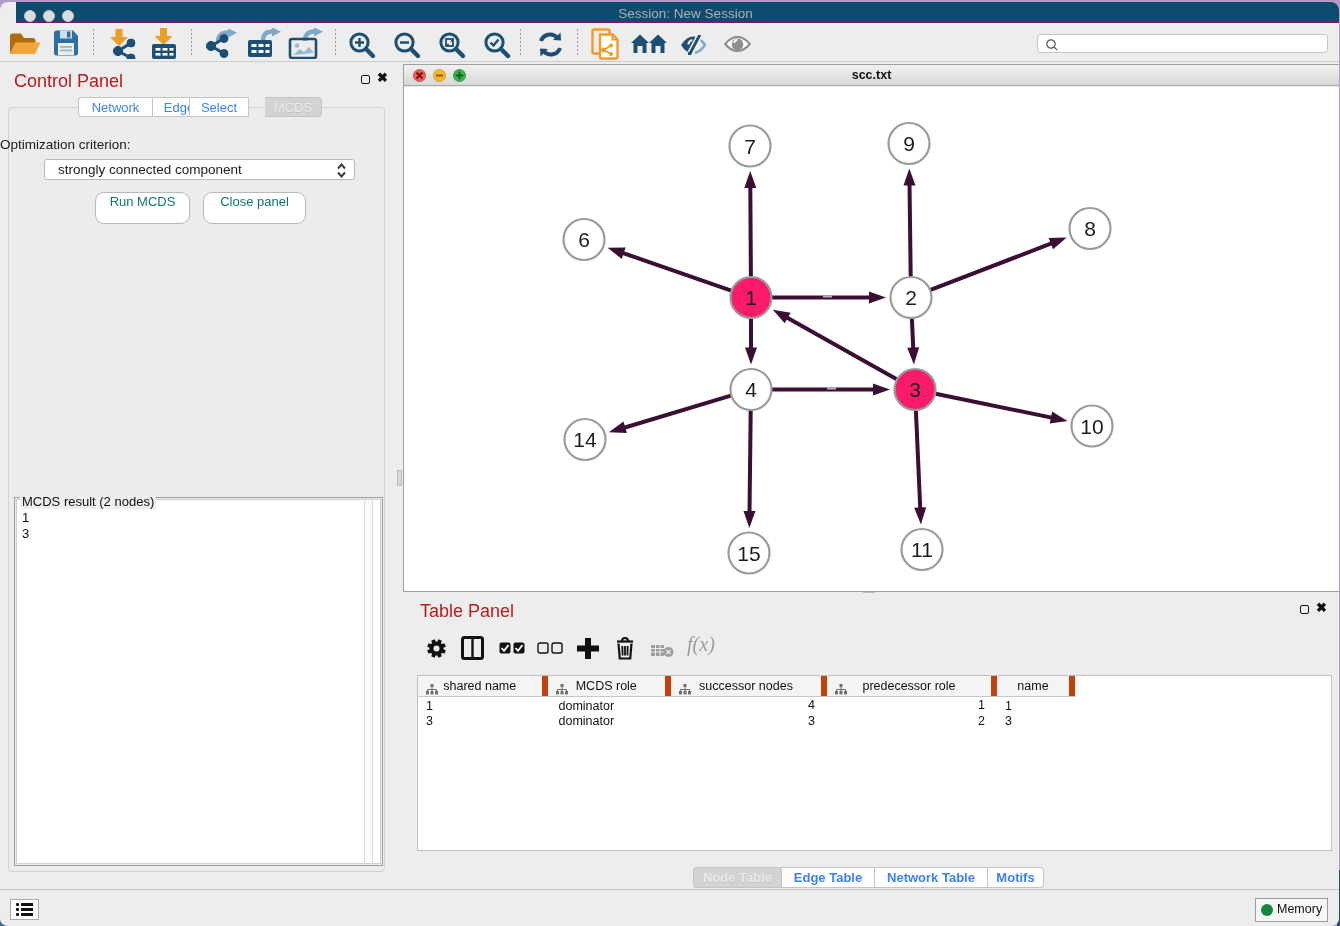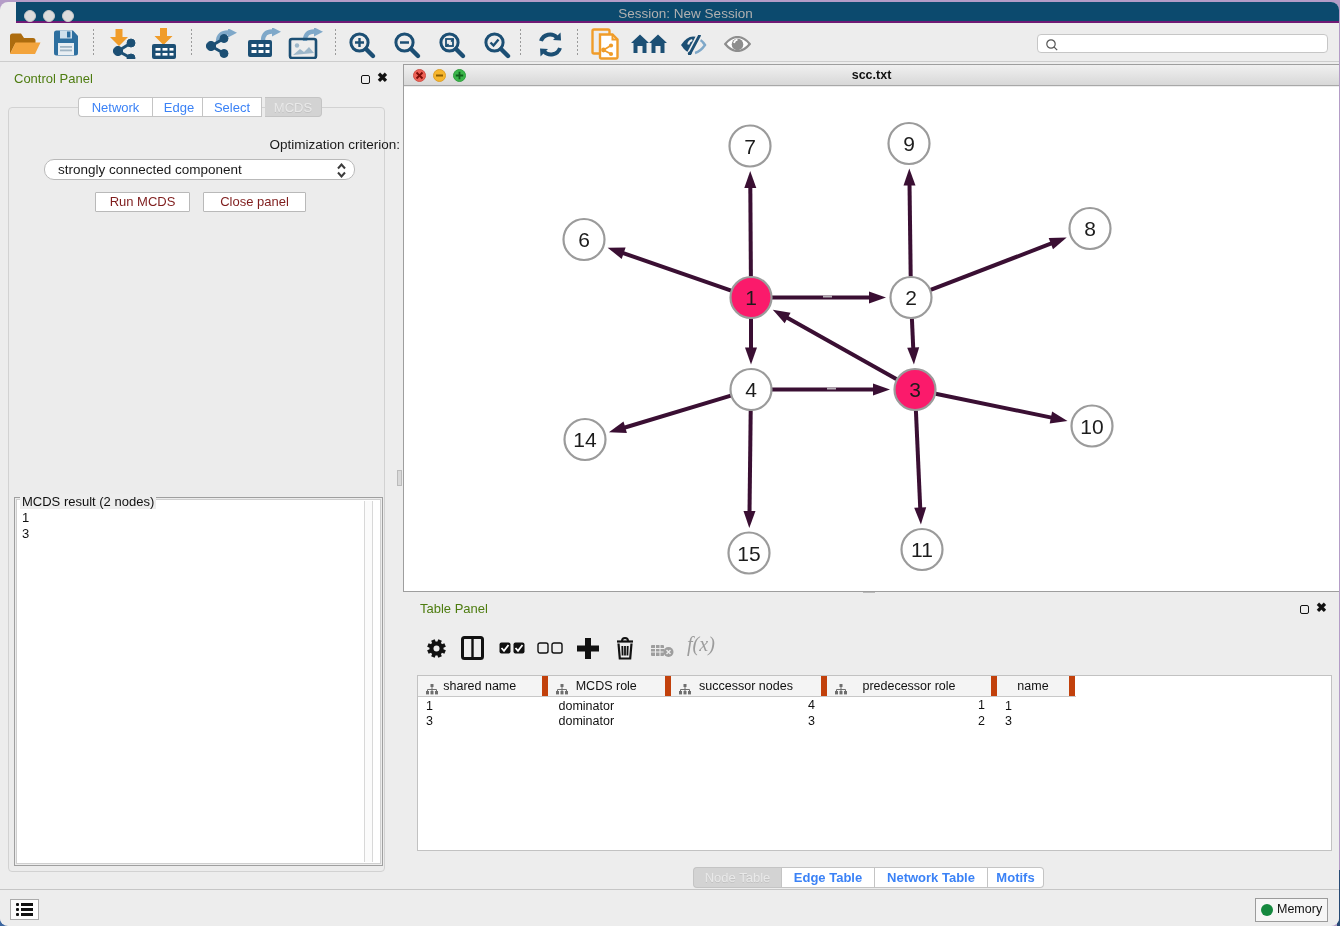--- a/index.html
+++ b/index.html
@@ -6,27 +6,27 @@
 .abs{position:absolute}
 #win{position:absolute;left:0;top:2px;width:1339px;height:924px;background:#ededed;border-radius:8px 8px 8px 8px;overflow:hidden}
 #titlebar{position:absolute;left:16px;top:0;width:100%;height:22px;background:#0c4a6e;border-bottom:3px solid #701a75}
 #titlebar .light{position:absolute;top:8px;width:12px;height:12px;border-radius:50%;background:#dcdcdc;border:1px solid #c9c9c9}
 #title-text{position:absolute;top:4px;width:100%;text-align:center;font-size:13.5px;color:#b0b0b0}
 #toolbar{position:absolute;left:0;top:23px;width:100%;height:39px;background:#ededed;border-bottom:1px solid #cdcdcd}
 .tsep{position:absolute;top:6px;height:28px;width:1px;background-image:linear-gradient(#9a9a9a 50%,rgba(0,0,0,0) 50%);background-size:1px 4px}
 #search{position:absolute;left:1037px;top:11px;width:291px;height:19px;background:#fff;border:1px solid #c6c6c6;border-radius:4px}
 
 #cp-head{position:absolute;left:0;top:62px;width:396px;height:32px}
-.phead-t{font-size:13px;color:#4d7c0f}
+.phead-t{font-size:18px;color:#b91c1c}
 .sq{position:absolute;width:9px;height:9px;border:1.5px solid #111;border-radius:2px}
 .panelx{position:absolute;font-size:13px;color:#111;font-weight:bold}
 #cp-tabwrap{position:absolute;left:8px;top:107px;width:377px;height:765px;border:1px solid #d2d2d2;border-radius:4px;background:#ececec}
 .seg{position:absolute;height:20px;background:#fff;border:1px solid #c4c4c4;font-size:13px;color:#3b82f6;text-align:center;line-height:19px}
 .seg.gray{background:#d3d3d3;color:#e9e9e9;text-shadow:0 1px 0 #c2c2c2}
-.btn{position:absolute;height:20px;background:#fff;border:1px solid #b9b9b9;border-radius:1px;font-size:13px;color:#7f1d1d;text-align:center;line-height:18px}
+.btn{position:absolute;height:32px;background:#fff;border:1px solid #b9b9b9;border-radius:9px;font-size:13px;color:#0f766e;text-align:center;line-height:18px}
 
 #netwin{position:absolute;left:403px;top:64px;width:937px;height:528px;border:1px solid #9e9e9e}
 #nw-title{position:absolute;left:0;top:0;width:100%;height:21px;background:linear-gradient(#f0f0f0,#d8d8d8);border-bottom:1px solid #a8a8a8}
 #nw-canvas{position:absolute;left:0;top:22px;width:935px;height:504px;background:#fff}
 .tl{position:absolute;top:4px;width:13px;height:13px;border-radius:50%}
 #nw-title .t{position:absolute;top:3px;width:100%;text-align:center;font-size:12.5px;font-weight:bold;color:#111}
 
 #tp{position:absolute;left:403px;top:594px;width:937px;height:297px;background:#ededed}
 #tp-table{position:absolute;left:14px;top:81px;width:915px;height:176px;background:#fff;border:1px solid #c2c2c2}
 .th{position:absolute;top:0;height:20px;background:#f4f4f4;border-right:6px solid #c2410c;font-size:12.5px;color:#111;text-align:center;line-height:20px}
@@ -194,24 +194,24 @@
   </div>
 
   <div id="cp-head">
     <div class="phead-t abs" style="left:14px;top:9px">Control Panel</div>
     <div class="sq" style="left:361px;top:13px"></div>
     <div class="panelx" style="left:377px;top:8px">✖</div>
   </div>
   <div id="cp-tabwrap"></div>
   <div class="seg" style="left:78px;top:97px;width:74px;border-radius:4px 0 0 4px;border-right:none">Network</div>
   <div class="seg" style="left:152px;top:97px;width:53px;border-right:none">Edge</div>
-  <div class="seg" style="left:202px;top:97px;width:60px">Select</div>
+  <div class="seg" style="left:189px;top:97px;width:60px">Select</div>
   <div class="seg gray" style="left:265px;top:97px;width:57px;border-left:none;border-radius:0 4px 4px 0">MCDS</div>
-  <div class="abs" style="left:0;top:137px;width:400px;text-align:right;font-size:13.5px;color:#1a1a1a">Optimization criterion:</div>
-  <div class="abs" style="left:44px;top:159px;width:311px;height:21px;background:#fff;border:1px solid #b9b9b9;border-radius:10px">
+  <div class="abs" style="left:0;top:137px;width:400px;text-align:left;font-size:13.5px;color:#1a1a1a">Optimization criterion:</div>
+  <div class="abs" style="left:44px;top:159px;width:311px;height:21px;background:#fff;border:1px solid #b9b9b9;border-radius:3px">
      <div class="abs" style="left:13px;top:2px;font-size:13.5px;color:#1a1a1a">strongly connected component</div>
      <svg class="abs" style="right:7px;top:3px" width="11" height="15" viewBox="0 0 11 15">
           <path d="M2 5.5 L5.5 1.5 L9 5.5" fill="none" stroke="#3c3c3c" stroke-width="2"></path>
           <path d="M2 9.5 L5.5 13.5 L9 9.5" fill="none" stroke="#3c3c3c" stroke-width="2"></path>
         </svg>
   </div>
   <div class="btn" style="left:95px;top:192px;width:95px">Run MCDS</div>
   <div class="btn" style="left:203px;top:192px;width:103px">Close panel</div>
 
   <div class="abs" style="left:14px;top:497px;width:369px;height:369px;border:1px solid #9f9f9f"></div>
@@ -440,21 +440,21 @@
 <div class="cell" style="left:587px;top:23px">1</div>
 <div class="cell" style="left:8px;top:38px">3</div>
 <div class="cell" style="left:140.5px;top:38px">dominator</div>
 <div class="cell" style="left:253px;width:144px;top:38px;text-align:right">3</div>
 <div class="cell" style="left:409px;width:158px;top:38px;text-align:right">2</div>
 <div class="cell" style="left:587px;top:38px">3</div>
 
     </div>
   </div>
 
-  <div class="seg gray" style="left:693px;top:867px;width:88px;height:21px;line-height:20px;border-radius:4px 0 0 4px;border-right:none;font-weight:normal">Node Table</div>
+  <div class="seg gray" style="left:693px;top:867px;width:88px;height:21px;line-height:20px;border-radius:4px 0 0 4px;border-right:none;font-weight:bold">Node Table</div>
   <div class="seg" style="left:781px;top:867px;width:93px;height:21px;line-height:20px;border-right:none;font-weight:bold">Edge Table</div>
   <div class="seg" style="left:874px;top:867px;width:114px;height:21px;line-height:20px;font-weight:bold">Network Table</div>
   <div class="seg" style="left:988px;top:867px;width:56px;height:21px;line-height:20px;border-left:none;border-radius:0 4px 4px 0;font-weight:bold">Motifs</div>
 
   <div id="status">
     <div class="abs" style="left:10px;top:9px;width:29px;height:21px;background:#fdfdfd;border:1px solid #ababab"></div>
     <svg class="abs" style="left:16px;top:13px" width="17" height="13" viewBox="0 0 17 13">
           <g fill="#111">
             <rect x="0" y="0" width="3" height="3" rx="1"></rect>
             <rect x="5" y="0" width="12" height="3"></rect>

